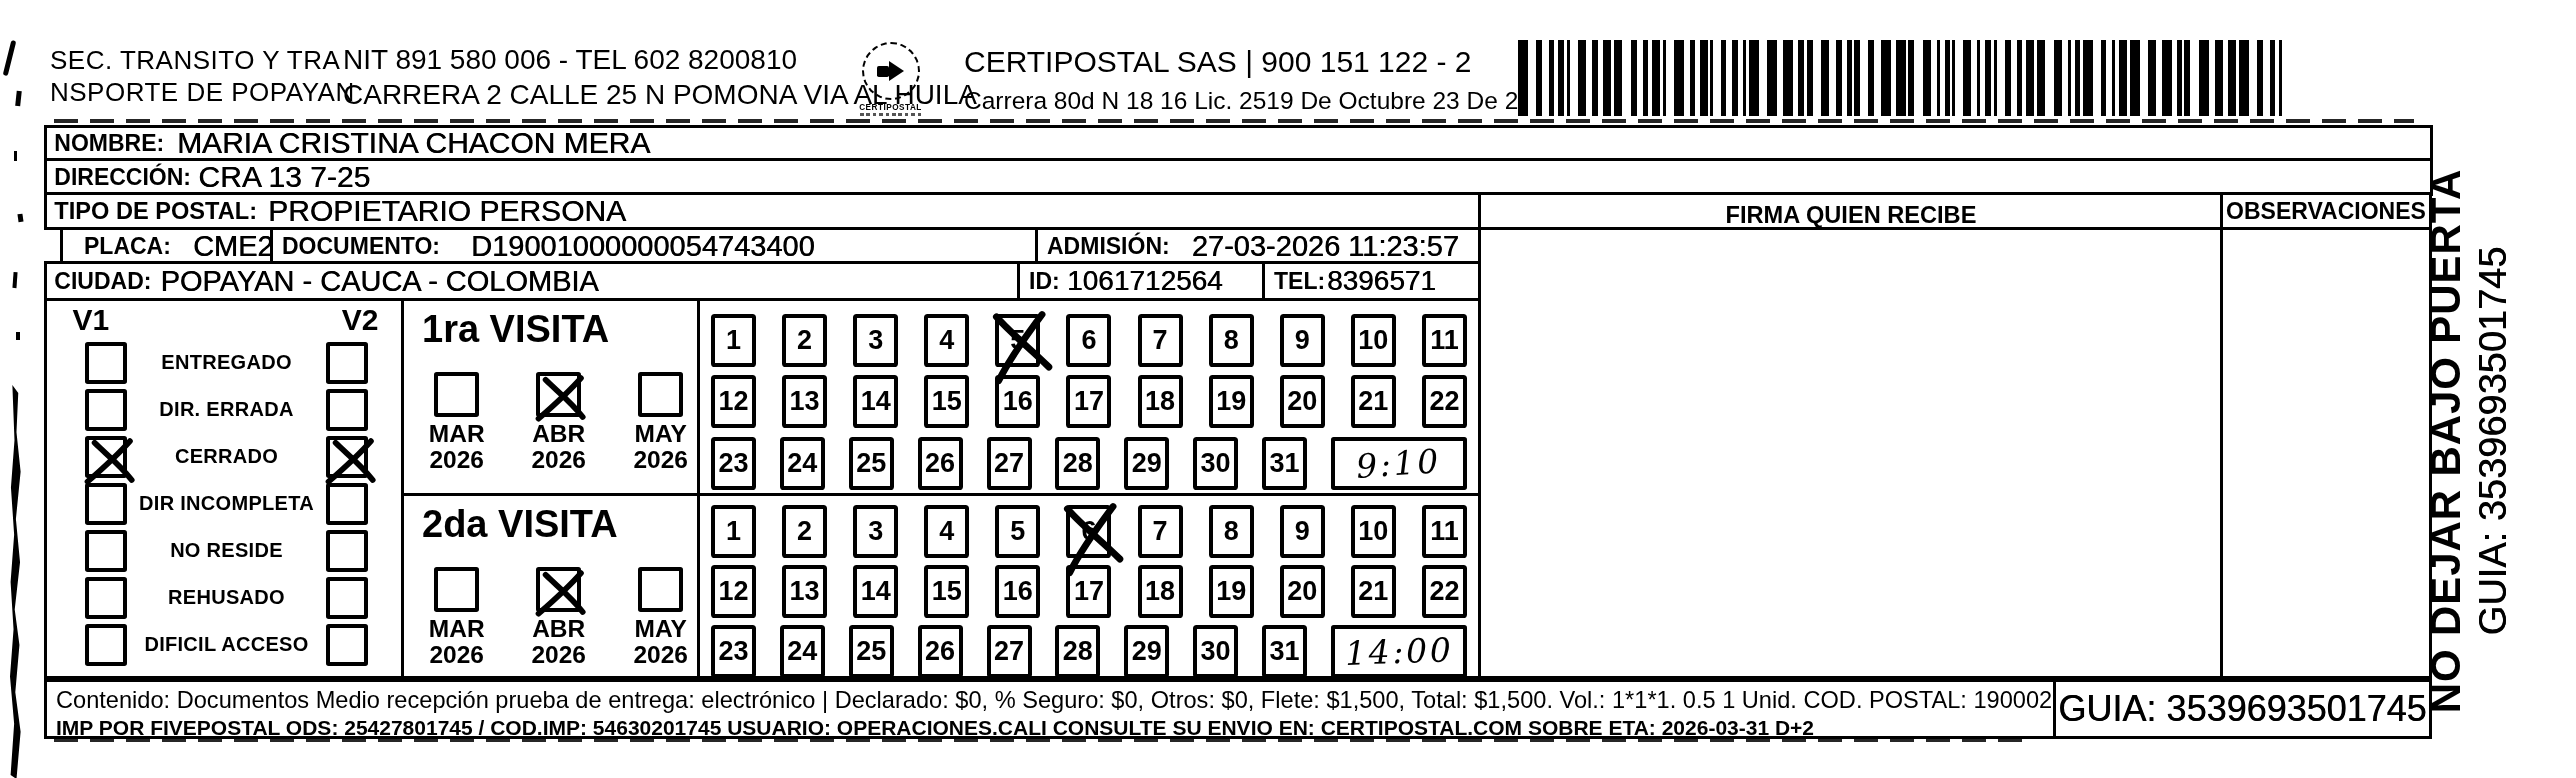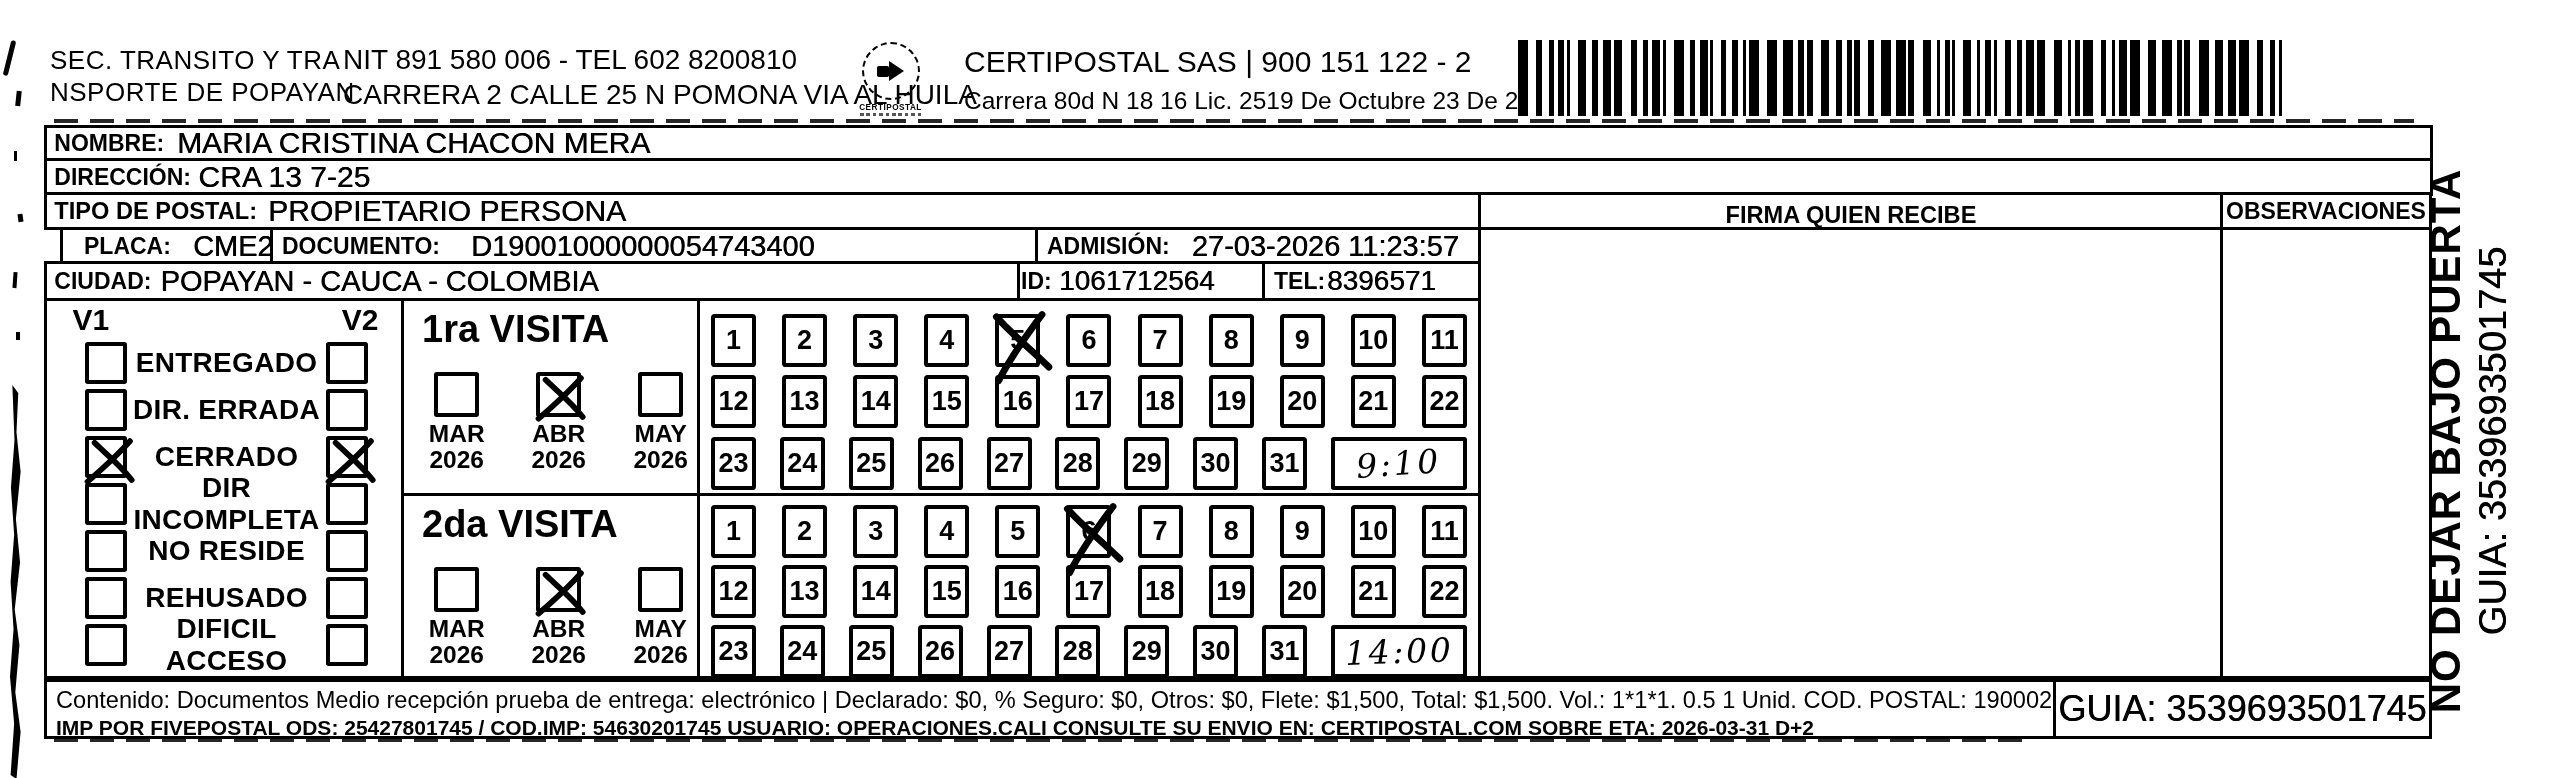--- a/index.html
+++ b/index.html
@@ -32,34 +32,34 @@
   
   .row-nombre   {left:44px;top:125px;width:2389px;height:36px;padding-left:7.3px;}
   .row-direccion{left:44px;top:158px;width:2389px;height:38px;padding-left:7.3px;}
   .row-tipo     {left:44px;top:192px;width:1438px;height:38px;padding-left:7.3px;}
   .firma-hdr    {left:1478px;top:192px;width:746px;height:46px;justify-content:center;}
   .obs-hdr      {left:2220px;top:192px;width:212px;height:38px;justify-content:center;}
   .cell-placa   {left:60px;top:227px;width:231px;height:38px;padding-left:21px;}
   .cell-doc     {left:270px;top:227px;width:768px;height:38px;padding-left:9px;}
   .cell-adm     {left:1035px;top:227px;width:447px;height:38px;padding-left:9px;}
   .cell-ciudad  {left:44px;top:261px;width:977px;height:40px;padding-left:7.3px;}
-  .cell-id      {left:1017px;top:261px;width:249px;height:40px;padding-left:1px;}
+  .cell-id      {left:1017px;top:261px;width:249px;height:40px;padding-left:9px;}
   .cell-tel     {left:1262px;top:261px;width:220px;height:40px;padding-left:9px;}
   .sig-area     {left:1478px;top:227px;width:746px;height:452px;}
   .obs-area     {left:2220px;top:227px;width:212px;height:452px;}
   .fs25{font-size:23px;} .fs26{font-size:23.6px;}
   .fs31{font-size:28px;} .fs32{font-size:29px;} .fs33{font-size:30px;}
   
   .status-panel{left:44px;top:298px;width:361px;height:381px;}
   .v-head{position:absolute;top:1.8px;font-size:30px;font-weight:bold;}
   #status-rows{position:absolute;left:0;right:0;top:38px;}
   .status-row{display:flex;align-items:center;height:47px;}
   .status-row .cbx{margin-left:38px;}
   .status-row .cbx:last-child{margin-left:0;margin-right:34px;}
-  .status-label{flex:1;text-align:center;font-size:28px;font-weight:bold;letter-spacing:0.3px;}
+  .status-label{flex:1;text-align:center;font-size:20px;font-weight:bold;letter-spacing:0.3px;}
   .cbx{width:42px;height:42px;border:4.5px solid #000;border-radius:2.7px;position:relative;background:#fff;flex:0 0 auto;}
   .cbx svg{position:absolute;left:-5.4px;top:-5.4px;width:53px;height:53px;overflow:visible;}
   .visit-box-0{left:401px;top:298px;width:300px;height:199px;}
   .visit-box-1{left:401px;top:493px;width:300px;height:186px;}
   .grid-0{left:697px;top:298px;width:784px;height:199px;}
   .grid-1{left:697px;top:493px;width:784px;height:186px;}
   .visit-title{position:absolute;left:18px;top:7.3px;font-size:38px;font-weight:bold;}
   .months{position:absolute;left:12.7px;top:71px;display:flex;gap:22px;}
   .month-item{width:80px;text-align:center;}
   .month-item .cbx{width:45px;height:45px;margin:0 auto;}

